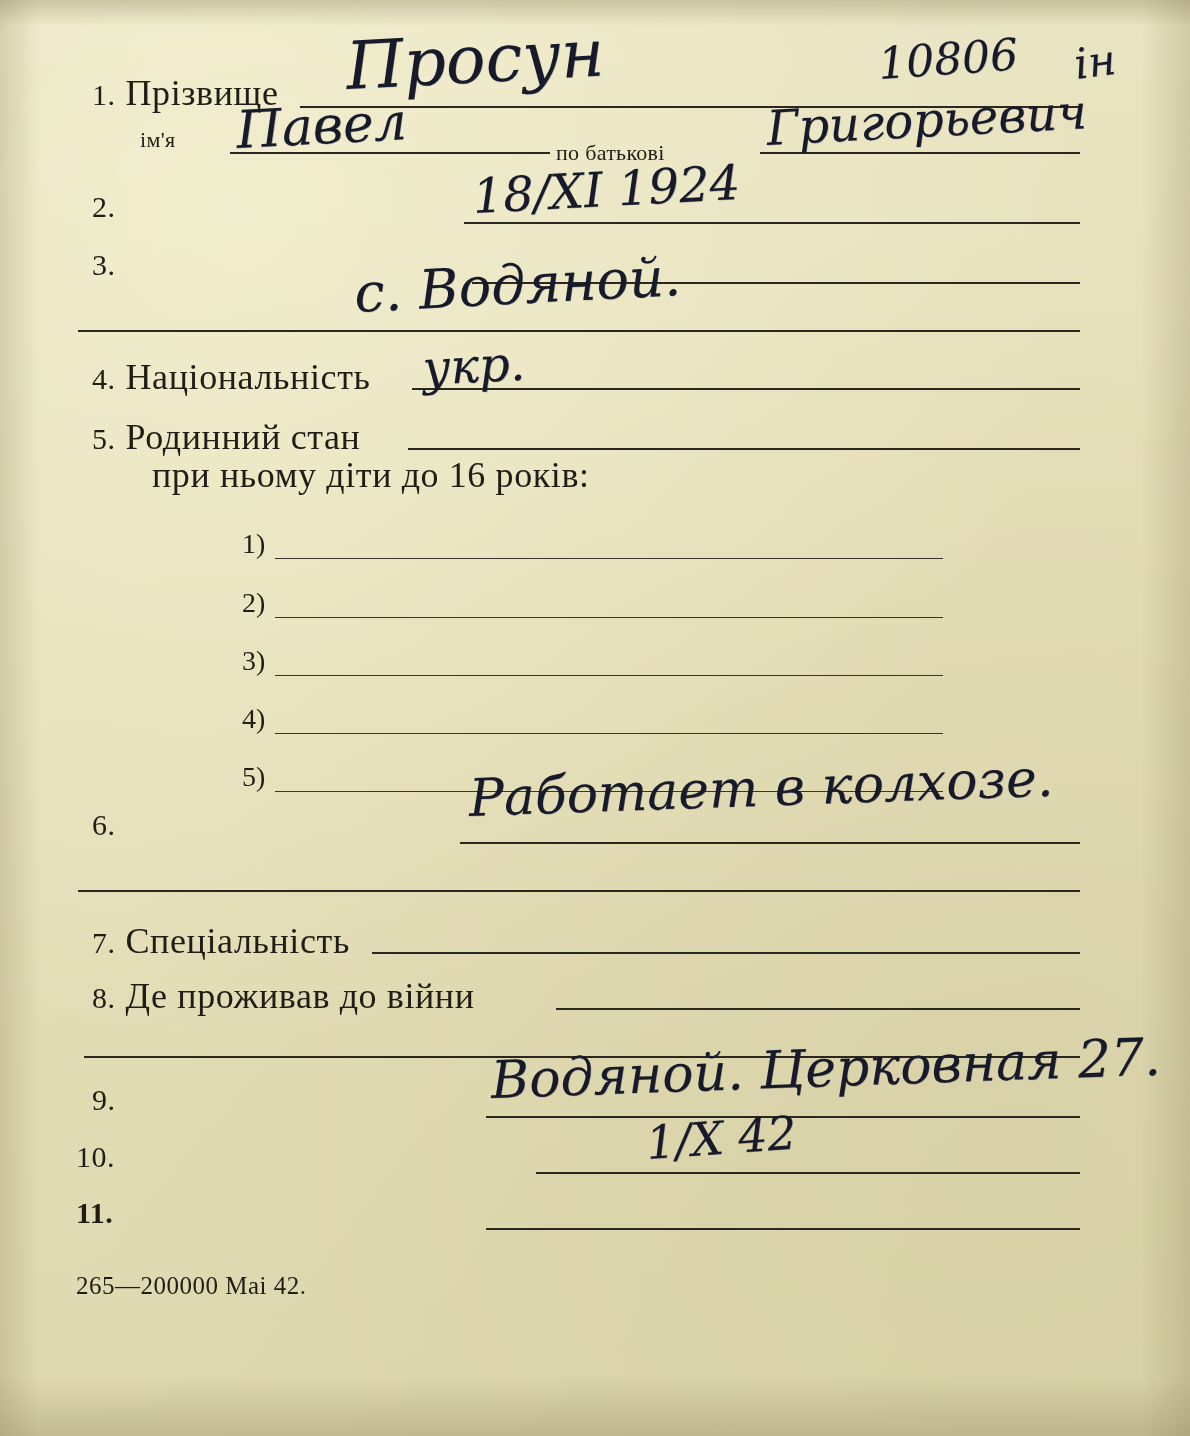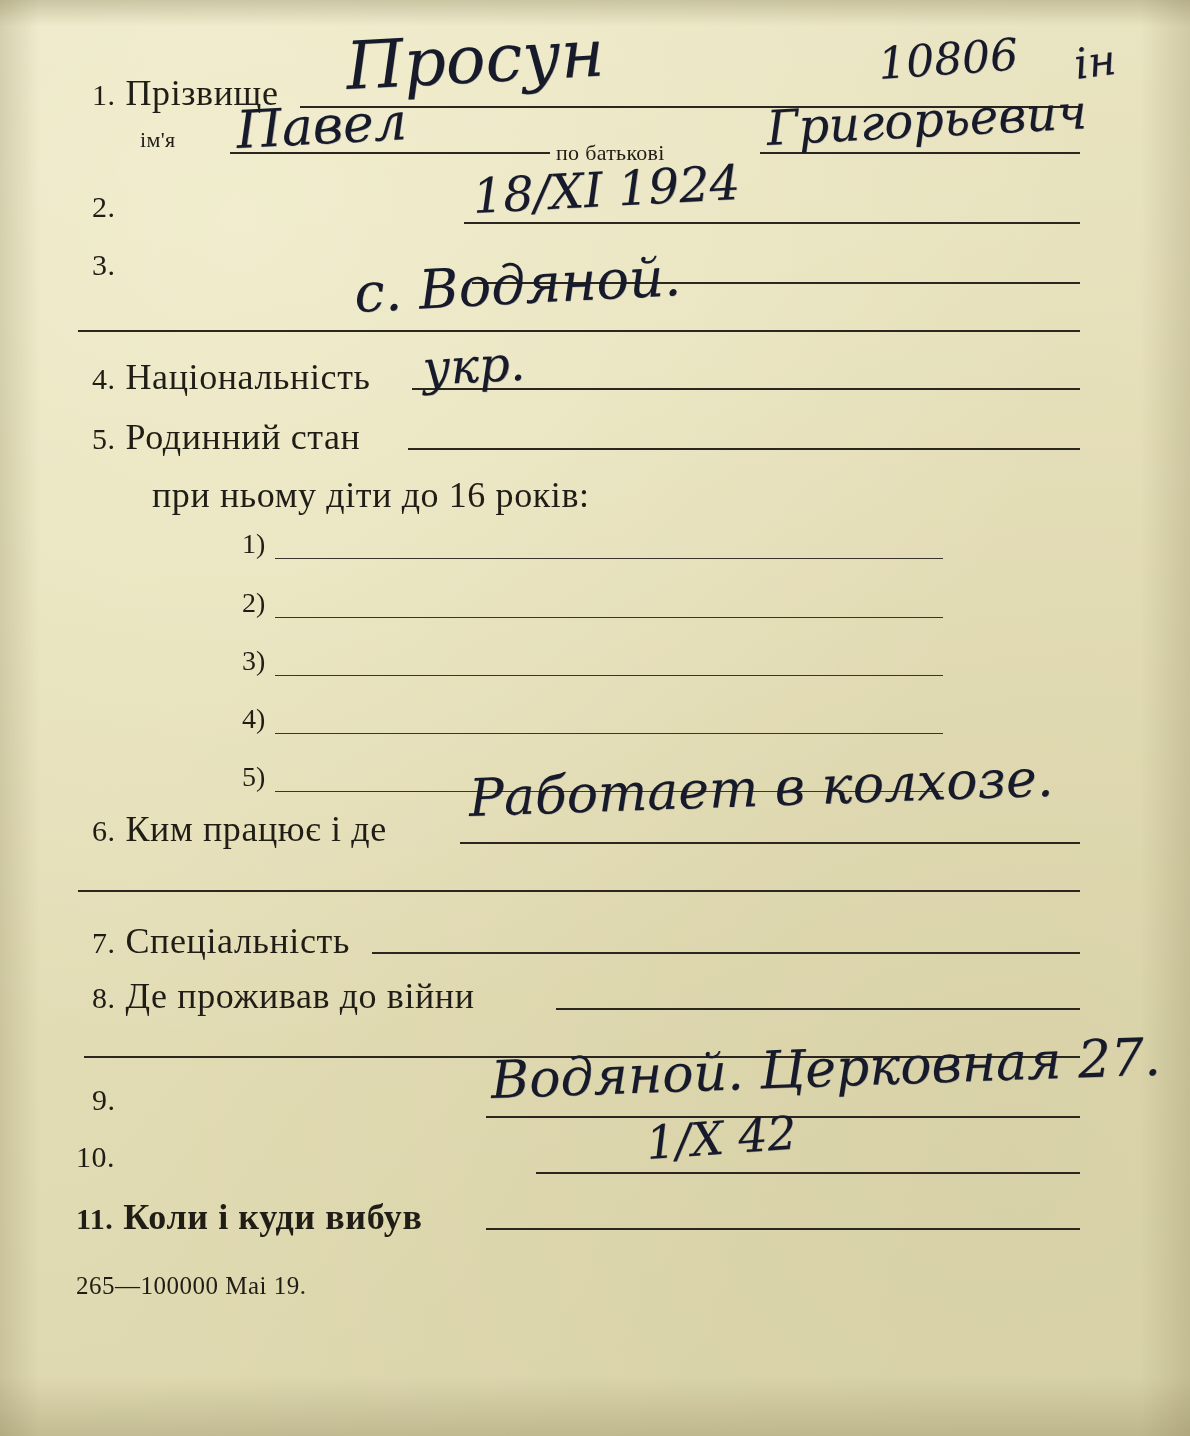--- a/index.html
+++ b/index.html
@@ -144,21 +144,21 @@
   <div class="rule" style="left:412px; top:388px; width:668px;"></div>
   <div class="hand ink" style="left:424px; top:340px; font-size:48px; transform: rotate(-3deg);">укр.</div>
 
   <div class="row" style="left:92px; top:416px;">
     <span class="num">5.</span>
     <span class="lbl">Родинний стан</span>
   </div>
   <div class="rule" style="left:408px; top:448px; width:672px;"></div>
   <div class="hand ink" style="left:420px; top:400px; font-size:46px;"></div>
 
-  <div class="lbl" style="position:absolute; left:142px; top:474px;font-family:Liberation Serif, serif;">при ньому діти до 16 років:</div>
+  <div class="lbl" style="position:absolute; left:142px; top:454px;font-family:Liberation Serif, serif;">при ньому діти до 16 років:</div>
 
   <div class="sub-num" style="left:242px; top:528px;">1)</div>
   <div class="rule-thin" style="left:275px; top:558px; width:668px;"></div>
   <div class="hand ink" style="left:290px; top:516px; font-size:42px;"></div>
 
   <div class="sub-num" style="left:242px; top:587px;">2)</div>
   <div class="rule-thin" style="left:275px; top:617px; width:668px;"></div>
   <div class="hand ink" style="left:290px; top:575px; font-size:42px;"></div>
 
   <div class="sub-num" style="left:242px; top:645px;">3)</div>
@@ -168,21 +168,20 @@
   <div class="sub-num" style="left:242px; top:703px;">4)</div>
   <div class="rule-thin" style="left:275px; top:733px; width:668px;"></div>
   <div class="hand ink" style="left:290px; top:691px; font-size:42px;"></div>
 
   <div class="sub-num" style="left:242px; top:761px;">5)</div>
   <div class="rule-thin" style="left:275px; top:791px; width:668px;"></div>
   <div class="hand ink" style="left:290px; top:749px; font-size:42px;"></div>
 
   <div class="row" style="left:92px; top:808px;">
     <span class="num">6.</span>
-    <span class="lbl">Ким працює і де</span>
   </div>
   <div class="rule" style="left:460px; top:842px; width:620px;"></div>
   <div class="rule" style="left:78px; top:890px; width:1002px;"></div>
   <div class="hand ink" style="left:470px; top:768px; font-size:52px; transform: rotate(-2deg);">Работает в колхозе.</div>
 
   <div class="row" style="left:92px; top:920px;">
     <span class="num">7.</span>
     <span class="lbl">Спеціальність</span>
   </div>
   <div class="rule" style="left:372px; top:952px; width:708px;"></div>
@@ -203,20 +202,19 @@
   <div class="hand ink" style="left:492px; top:1050px; font-size:52px; transform: rotate(-2deg);">Водяной. Церковная 27.</div>
 
   <div class="row" style="left:76px; top:1140px;">
     <span class="num">10.</span>
   </div>
   <div class="rule" style="left:536px; top:1172px; width:544px;"></div>
   <div class="hand ink" style="left:648px; top:1116px; font-size:46px; transform: rotate(-4deg);">1/X 42</div>
 
   <div class="row" style="left:76px; top:1196px;font-weight:bold;">
     <span class="num">11.</span>
-    <span class="lbl">Коли і куди вибув</span>
   </div>
   <div class="rule" style="left:486px; top:1228px; width:594px;"></div>
   <div class="hand ink" style="left:496px; top:1182px; font-size:44px;"></div>
 
-  <div class="footer" style="left:76px; top:1272px;">265—100000 Mai 19.</div>
+  <div class="footer" style="left:76px; top:1272px;">265—200000 Mai 42.</div>
 
 </div>
 
 </body></html>

